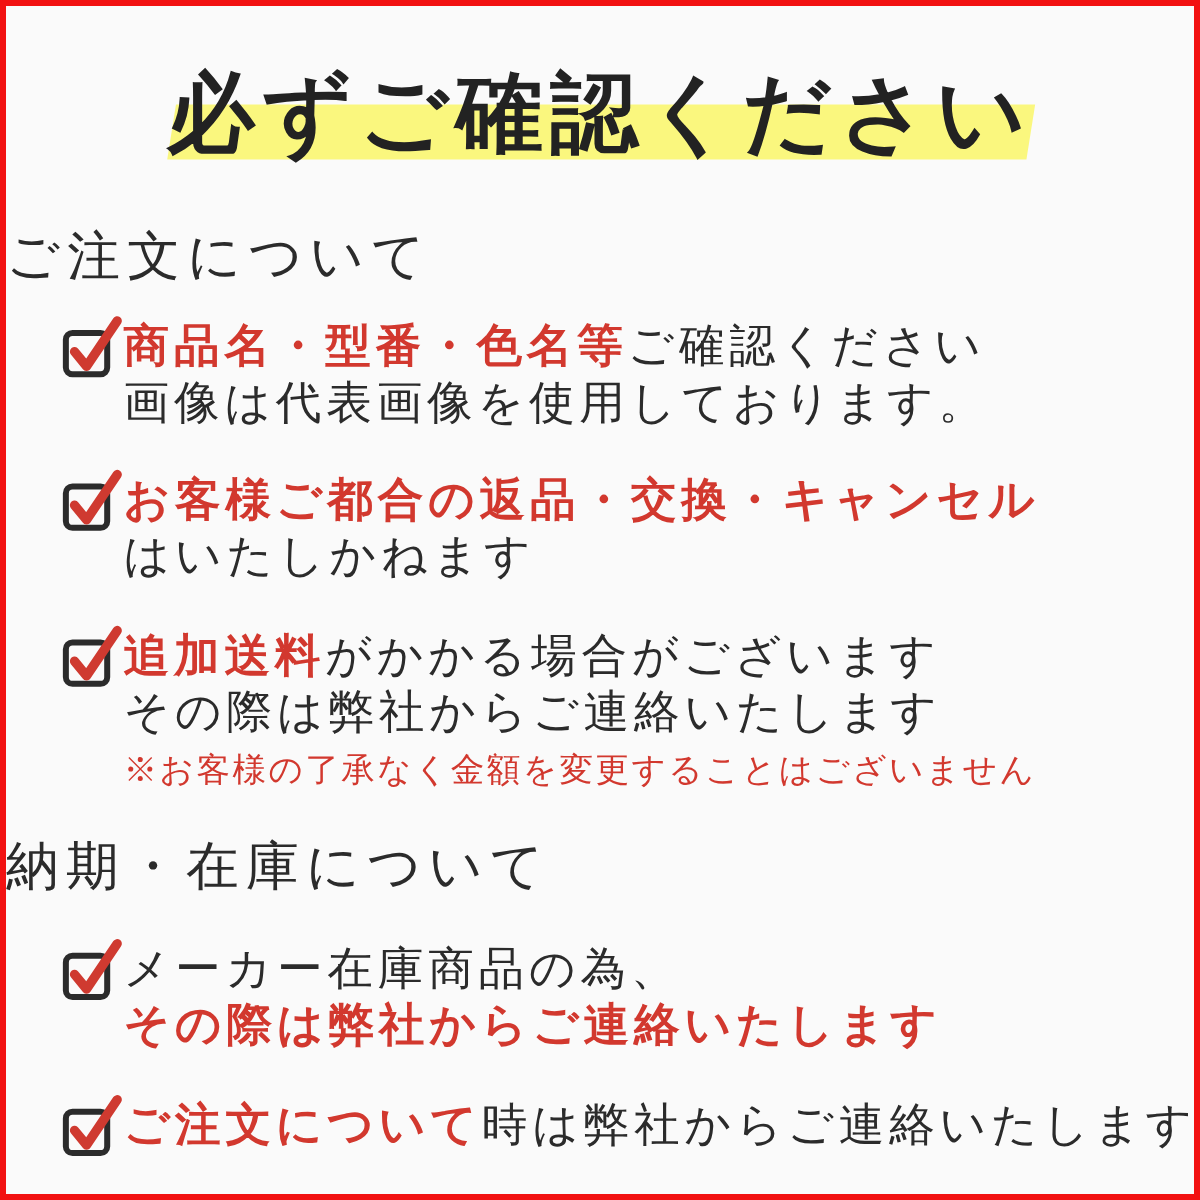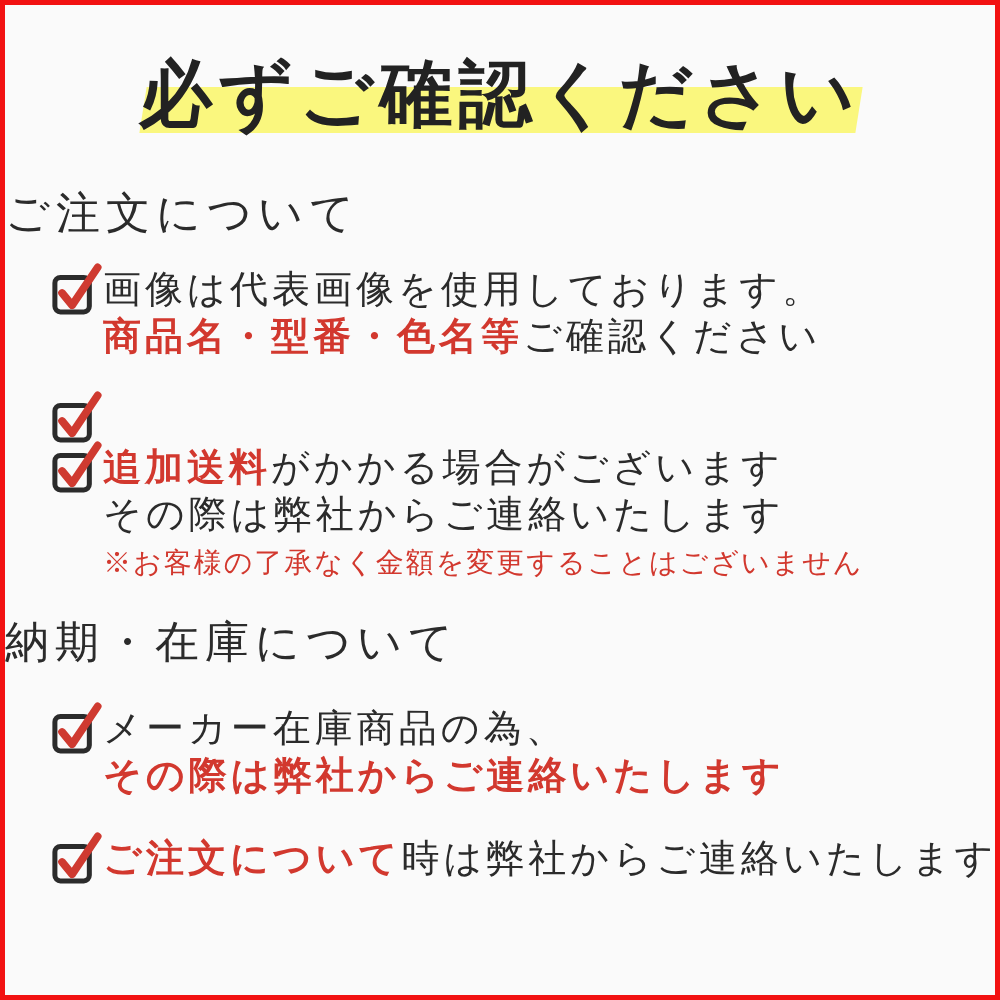--- a/index.html
+++ b/index.html
@@ -51,21 +51,21 @@
   }
   .heading-1{margin-top:36px}
   .heading-2{margin-top:30px}
   
   .item{
     display:flex;align-items:flex-start;
     margin-left:46px;
   }
   .item-1{margin-top:20px}
   .item-2{margin-top:34px}
-  .item-3{}
+  .item-3{margin-top:36px}
   .item-4{margin-top:30px}
   .item-5{margin-top:36px}
   .checkbox{
     flex:0 0 auto;
     width:50px;height:56px;
     margin-right:2px;
     margin-top:-6px;
     overflow:visible;
   }
   .lines{
@@ -97,30 +97,34 @@
   </div>
 
   <div class="section-heading heading-1">ご注文について</div>
 
   <div class="item item-1">
     <svg class="checkbox" viewBox="0 0 90 100">
       <rect x="7" y="31" width="62" height="62" rx="10" fill="none" stroke="#2b2b2b" stroke-width="9"></rect>
       <path d="M20 59 L38 81 L84 13" fill="none" stroke="#cf3a30" stroke-width="14" stroke-linecap="round" stroke-linejoin="round"></path>
     </svg>
     <div class="lines">
+      <div class="line"><span class="seg-red">商品名・型番・色名等</span><span class="seg-ink">ご確認ください</span></div>
       <div class="line"><span class="seg-ink">画像は代表画像を使用しております。</span></div>
-      <div class="line"><span class="seg-red">商品名・型番・色名等</span><span class="seg-ink">ご確認ください</span></div>
     </div>
   </div>
 
   <div class="item item-2">
     <svg class="checkbox" viewBox="0 0 90 100">
       <rect x="7" y="31" width="62" height="62" rx="10" fill="none" stroke="#2b2b2b" stroke-width="9"></rect>
       <path d="M20 59 L38 81 L84 13" fill="none" stroke="#cf3a30" stroke-width="14" stroke-linecap="round" stroke-linejoin="round"></path>
     </svg>
+    <div class="lines">
+      <div class="line"><span class="seg-red">お客様ご都合の返品・交換・キャンセル</span></div>
+      <div class="line"><span class="seg-ink">はいたしかねます</span></div>
+    </div>
   </div>
 
   <div class="item item-3">
     <svg class="checkbox" viewBox="0 0 90 100">
       <rect x="7" y="31" width="62" height="62" rx="10" fill="none" stroke="#2b2b2b" stroke-width="9"></rect>
       <path d="M20 59 L38 81 L84 13" fill="none" stroke="#cf3a30" stroke-width="14" stroke-linecap="round" stroke-linejoin="round"></path>
     </svg>
     <div class="lines">
       <div class="line"><span class="seg-red">追加送料</span><span class="seg-ink">がかかる場合がございます</span></div>
       <div class="line"><span class="seg-ink">その際は弊社からご連絡いたします</span></div>

